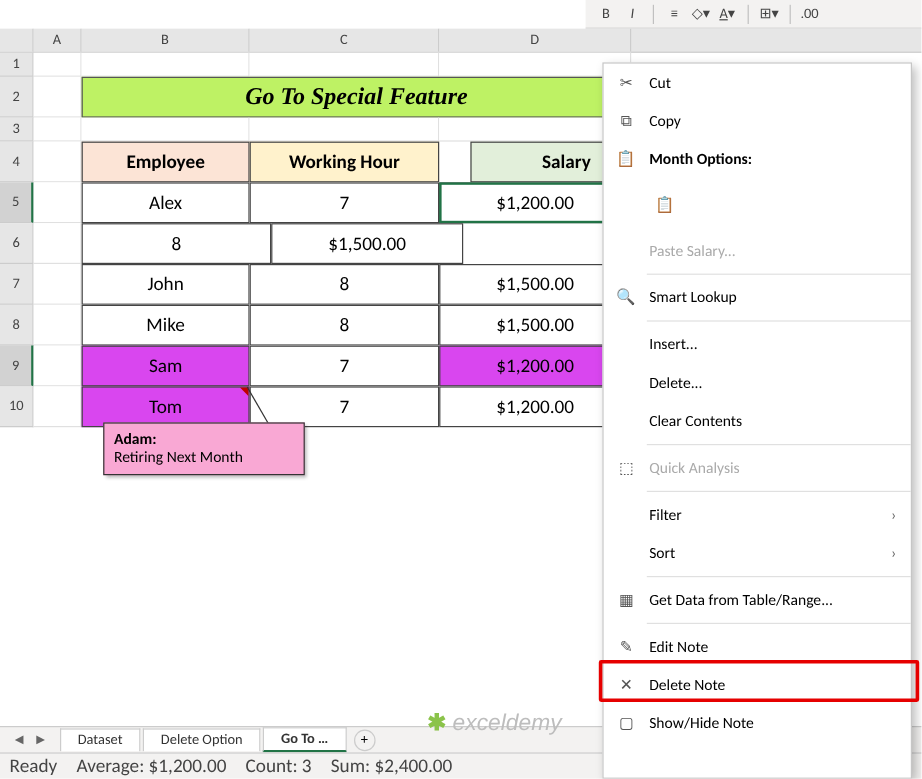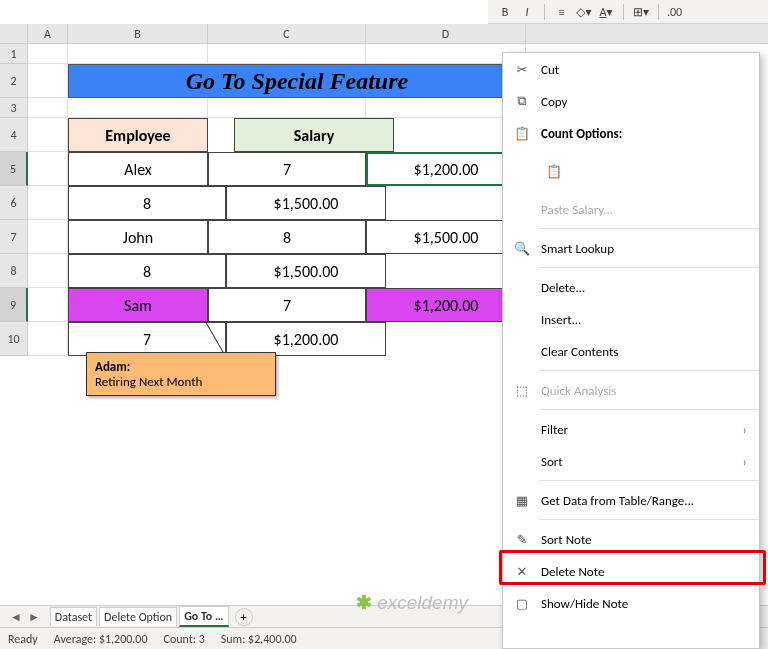--- a/index.html
+++ b/index.html
@@ -24,51 +24,51 @@
 .cell { border-right: 1px solid #e0e0e0; border-bottom: 1px solid #e0e0e0; display: flex; align-items: center; justify-content: center; font-size: 15px; background: #fff; }
 .row.short .cell { background: #fff; }
 
 
 .cA { width: 40px; }
 .cB { width: 140px; }
 .cC { width: 158px; }
 .cD { width: 160px; }
 
 
-.title-cell { font-weight: bold; font-size: 24px; font-style: italic; font-family: "Times New Roman", serif; background: #3b82f6; border: 1px solid #555 !important; }
+.title-cell { font-weight: bold; font-size: 20px; font-style: italic; font-family: "Times New Roman", serif; background: #bef264; border: 1px solid #555 !important; }
 
 
 .th { font-weight: bold; font-size: 16px; border: 1px solid #444 !important; }
 .th.emp { background: #fce4d6; }
 .th.wh { background: #fff2cc; }
 .th.sal { background: #e2efda; margin-left: 26px; }
 
 
 .td { border: 1px solid #444 !important; font-size: 16px; background: #fff; }
 .td.sel { background: #d946ef; }
 .td.active { outline: 2px solid #217346; outline-offset: -2px; background: #fff; }
 
 
 .note-ind { position: absolute; width: 0; height: 0; border-left: 7px solid transparent; border-top: 7px solid #c00000; }
 
 
-.comment { position: absolute; background: #fdba74; border: 1px solid #333; padding: 6px 8px; font-size: 13px; width: 190px; box-shadow: 2px 2px 3px rgba(0,0,0,0.3); }
+.comment { position: absolute; background: #f9a8d4; border: 1px solid #333; padding: 6px 8px; font-size: 13px; width: 168px; box-shadow: 2px 2px 3px rgba(0,0,0,0.3); }
 .comment b { display: block; }
 .comment-line { position: absolute; background: #333; transform-origin: left center; height: 1px; }
 
 
 .tabs-bar { position: absolute; bottom: 22px; left: 0; right: 0; height: 22px; background: #f3f2f1; border-top: 1px solid #ccc; display: flex; align-items: center; font-size: 12px; }
 .tab-nav { display: flex; gap: 6px; padding: 0 10px; color: #666; }
-.tab { padding: 2px 4px; border: 1px solid #ccc; border-bottom: none; background: #fff; color: #333; margin-right: 2px; }
+.tab { padding: 2px 14px; border: 1px solid #ccc; border-bottom: none; background: #fff; color: #333; margin-right: 2px; }
 .tab.active { background: #fff; font-weight: bold; border-bottom: 2px solid #217346; }
 .tab-add { width: 18px; height: 18px; border: 1px solid #ccc; border-radius: 50%; display: flex; align-items:center; justify-content:center; margin-left: 4px; }
 .tab-scroll { margin-left: auto; padding-right: 6px; color: #888; display:flex; gap:4px; }
 
 
-.status-bar { position: absolute; bottom: 0; left: 0; right: 0; height: 22px; background: #f3f2f1; border-top: 1px solid #ccc; display: flex; align-items: center; font-size: 12px; color: #444; padding: 0 8px; gap: 16px; }
+.status-bar { position: absolute; bottom: 0; left: 0; right: 0; height: 22px; background: #f3f2f1; border-top: 1px solid #ccc; display: flex; align-items: center; font-size: 16px; color: #444; padding: 0 8px; gap: 16px; }
 .status-bar .right { margin-left: auto; display: flex; gap: 6px; align-items: center; }
 .view-btn { width: 18px; height: 14px; border: 1px solid #999; }
 
 
 .context-menu { position: absolute; top: 52px; right: 8px; width: 258px; bottom: 0; background: #fff; border: 1px solid #c6c6c6; box-shadow: 3px 3px 8px rgba(0,0,0,0.25); font-size: 13px; z-index: 50; }
 .cm-item { display: flex; align-items: center; height: 32px; padding: 0 12px 0 10px; gap: 10px; }
 .cm-icon { width: 18px; height: 18px; display: flex; align-items: center; justify-content: center; color: #555; }
 .cm-sep { border-top: 1px solid #e0e0e0; margin: 3px 0 3px 36px; }
 .cm-sub { margin-left: auto; color: #666; }
 .cm-disabled { color: #aaa; }
@@ -128,20 +128,21 @@
       <div class="cell cA"></div>
         <div class="cell cB"></div>
         <div class="cell cC"></div>
         <div class="cell cD"></div>
     </div>
 
     <div class="row">
       <div class="row-header">4</div>
       <div class="cell cA"></div>
       <div class="cell th emp cB">Employee</div>
+      <div class="cell th wh cC">Working Hour</div>
       <div class="cell th sal cD">Salary</div>
     </div>
 
     <div class="row">
       <div class="row-header sel">5</div>
       <div class="cell cA"></div>
       <div class="cell td cB">Alex</div>
       <div class="cell td cC">7</div>
       <div class="cell td active cD">$1,200.00</div>
     </div>
@@ -154,33 +155,38 @@
     <div class="row">
       <div class="row-header">7</div>
       <div class="cell cA"></div>
       <div class="cell td cB">John</div>
       <div class="cell td cC">8</div>
       <div class="cell td cD">$1,500.00</div>
     </div>
     <div class="row">
       <div class="row-header">8</div>
       <div class="cell cA"></div>
+      <div class="cell td cB">Mike</div>
       <div class="cell td cC">8</div>
       <div class="cell td cD">$1,500.00</div>
     </div>
     <div class="row">
       <div class="row-header sel">9</div>
       <div class="cell cA"></div>
       <div class="cell td sel cB">Sam</div>
       <div class="cell td cC">7</div>
       <div class="cell td sel cD">$1,200.00</div>
     </div>
     <div class="row">
       <div class="row-header">10</div>
       <div class="cell cA"></div>
+      <div class="cell td sel cB" style="position:relative">
+          <span>Tom</span>
+          <span class="note-ind" style="top:0;right:0"></span>
+        </div>
       <div class="cell td cC">7</div>
       <div class="cell td cD">$1,200.00</div>
     </div>
 
     <div class="comment-line" style="left:206px; top:278px; width:40px; transform: rotate(60deg);"></div>
     <div class="comment" style="left:86px; top:308px;">
       <b>Adam:</b>
       <span>Retiring Next Month</span>
     </div>
   </div>
@@ -216,42 +222,42 @@
   <div class="cm-item">
     <span class="cm-icon">✂</span>
     <span class="cm-label">Cut</span>
   </div>
   <div class="cm-item">
     <span class="cm-icon">⧉</span>
     <span class="cm-label">Copy</span>
   </div>
   <div class="cm-item">
     <span class="cm-icon">📋</span>
-    <span class="cm-label cm-section-label">Count Options:</span>
+    <span class="cm-label cm-section-label">Month Options:</span>
   </div>
   <div class="paste-opts">
     <div class="paste-btn cm-disabled">📋</div>
   </div>
   <div class="cm-item cm-disabled">
     <span class="cm-icon"></span>
     <span class="cm-label">Paste Salary...</span>
   </div>
   <div class="cm-sep"></div>
   <div class="cm-item">
     <span class="cm-icon">🔍</span>
     <span class="cm-label">Smart Lookup</span>
   </div>
   <div class="cm-sep"></div>
   <div class="cm-item">
     <span class="cm-icon"></span>
+    <span class="cm-label">Insert...</span>
+  </div>
+  <div class="cm-item">
+    <span class="cm-icon"></span>
     <span class="cm-label">Delete...</span>
-  </div>
-  <div class="cm-item">
-    <span class="cm-icon"></span>
-    <span class="cm-label">Insert...</span>
   </div>
   <div class="cm-item">
     <span class="cm-icon"></span>
     <span class="cm-label">Clear Contents</span>
   </div>
   <div class="cm-sep"></div>
   <div class="cm-item cm-disabled">
     <span class="cm-icon">⬚</span>
     <span class="cm-label">Quick Analysis</span>
   </div>
@@ -267,21 +273,21 @@
     <span class="cm-sub">›</span>
   </div>
   <div class="cm-sep"></div>
   <div class="cm-item">
     <span class="cm-icon">▦</span>
     <span class="cm-label">Get Data from Table/Range...</span>
   </div>
   <div class="cm-sep"></div>
   <div class="cm-item">
     <span class="cm-icon">✎</span>
-    <span class="cm-label">Sort Note</span>
+    <span class="cm-label">Edit Note</span>
   </div>
   <div class="cm-item" style="position:relative">
     <span class="cm-icon">✕</span>
     <span class="cm-label">Delete Note</span>
   </div>
   <div class="cm-item">
     <span class="cm-icon">▢</span>
     <span class="cm-label">Show/Hide Note</span>
   </div>
   <div class="cm-highlight" style="left:-4px; right:-7px; top:497px; height:35px;"></div>

